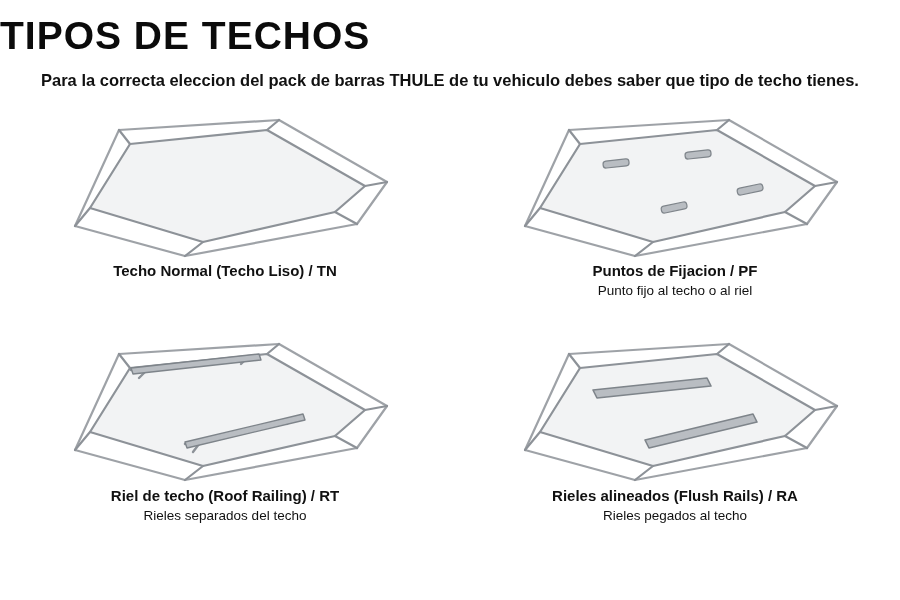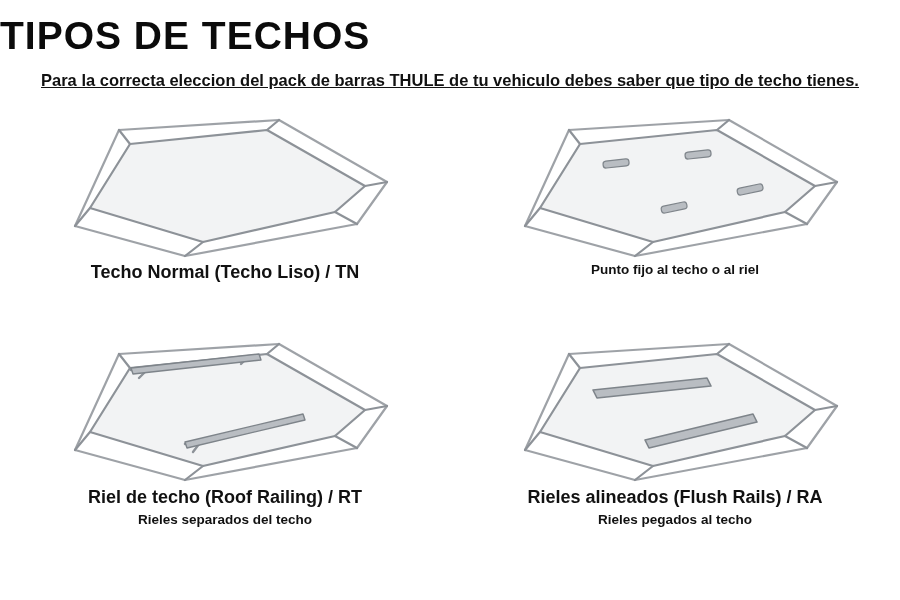--- a/index.html
+++ b/index.html
@@ -30,21 +30,20 @@
   }
   .subtitle-block {
     margin-top: 12px;
     text-align: center;
   }
   .subtitle-line {
     font-size: 16.5px;
     font-weight: bold;
     line-height: 1.38;
     color: #111111;
-    text-decoration: underline;
   }
   .grid {
     position: relative;
     margin-top: 16px;
     display: grid;
     grid-template-columns: 1fr 1fr;
     grid-template-rows: 220px 200px;
     width: 900px;
   }
   .cell {
@@ -58,29 +57,29 @@
     width: 380px;
     height: 150px;
     position: relative;
   }
   .art svg {
     display: block;
     width: 100%;
     height: 100%;
   }
   .cap-main {
-    font-size: 18px;
+    font-size: 15px;
     font-weight: bold;
     text-align: right;
     color: #111111;
     margin-top: 4px;
   }
   .cap-sub {
     font-size: 13.5px;
-    font-weight: bold;
+    font-weight: normal;
     text-align: center;
     color: #111111;
     margin-top: 4px;
   }
   .row2 .art {
     height: 155px;
   }
 </style>
 </head>
 <body>
@@ -138,20 +137,21 @@
             <path d="M322 116 L150 148" opacity="0.85"></path>
           </g>
           <g fill="#b9bdc2" stroke="#7e848a" stroke-width="1.2">
             <rect x="118" y="52" width="26" height="7" rx="3" transform="rotate(-6 131 55)"></rect>
             <rect x="200" y="43" width="26" height="7" rx="3" transform="rotate(-6 213 46)"></rect>
             <rect x="176" y="96" width="26" height="7" rx="3" transform="rotate(-12 189 99)"></rect>
             <rect x="252" y="78" width="26" height="7" rx="3" transform="rotate(-12 265 81)"></rect>
           </g>
         </svg>
       </div>
+      <div class="cap-main">Puntos de Fijacion / PF</div>
       <div class="cap-sub">Punto fijo al techo o al riel</div>
     </div>
 
     <div class="cell row2">
       <div class="art">
         <svg viewBox="0 0 380 155" xmlns="http://www.w3.org/2000/svg">
           <g fill="none" stroke="#8d9298" stroke-width="2.2" stroke-linejoin="round" stroke-linecap="round">
             <path d="M55 104 L95 40 L232 26 L330 82 L300 108 L168 138 Z" fill="#f2f3f4"></path>
             <path d="M55 104 L40 122"></path>
             <path d="M95 40 L84 26"></path>

